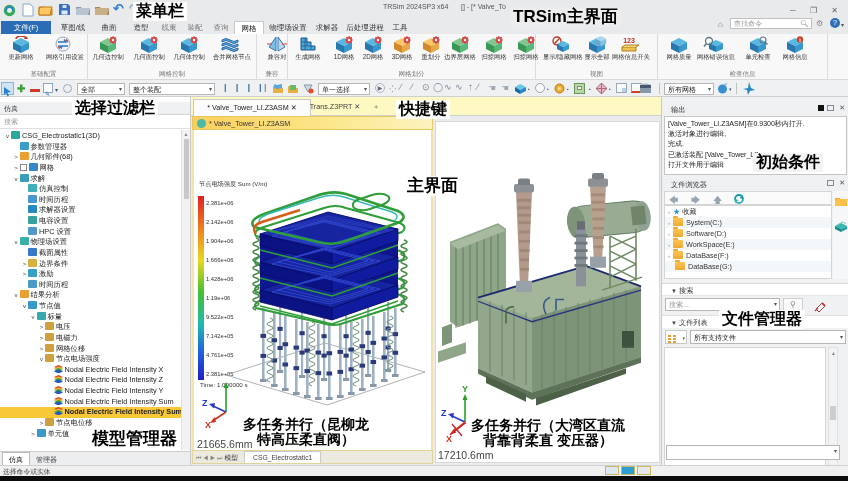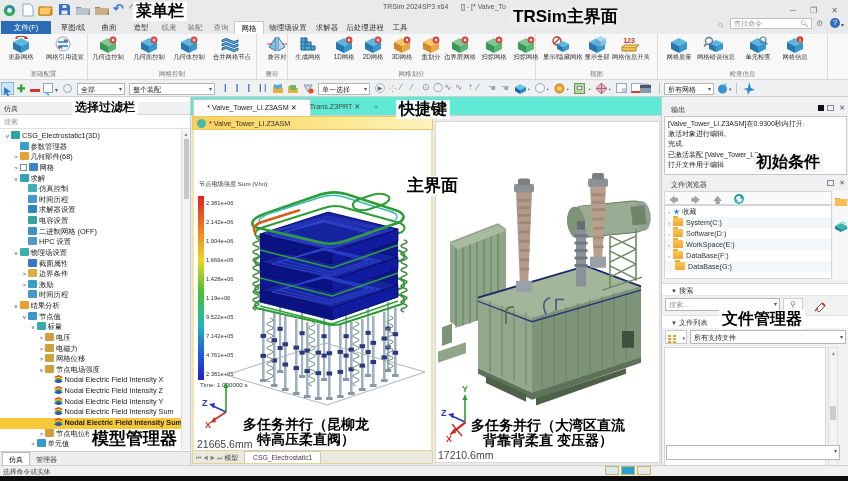--- a/index.html
+++ b/index.html
@@ -22,21 +22,21 @@
 #lpanel{left:0;top:97px;width:191px;height:368px;background:#fff;border-right:1px solid #c9c9c9;}
 #lhead{position:absolute;left:0;top:5px;width:100%;height:13px;background:#eef0f2;border-bottom:1px solid #d5d5d5;font-size:7px;color:#333;line-height:13px;padding-left:4px;}
 #lsearch{position:absolute;left:0;top:18px;width:100%;height:14px;background:#fff;border-bottom:1px solid #e0e0e0;font-size:7px;color:#999;line-height:14px;padding-left:4px;}
 #ltree{position:absolute;left:0;top:34px;width:182px;height:327px;overflow:hidden;font-size:7.3px;color:#222;}
 .trow{height:10.63px;line-height:10.63px;white-space:nowrap;position:relative;}
 .tw{display:inline-block;width:7px;color:#444;font-size:6px;text-align:center;}
 .ti{display:inline-block;width:9px;height:8px;border-radius:1px;margin-right:2px;vertical-align:-1px;}
 #lscroll{position:absolute;right:0;top:33px;width:9px;height:320px;background:#f2f2f2;border-left:1px solid #e0e0e0;}
 #ltabs{position:absolute;left:0;top:354px;width:100%;height:14px;background:#eceef0;border-top:1px solid #ccc;font-size:7px;}
 
-#doctabs{left:191px;top:97px;width:470px;height:19px;background:#5eead4;border-bottom:1px solid #d0d0d0;}
+#doctabs{left:191px;top:97px;width:470px;height:19px;background:#fef9c3;border-bottom:1px solid #d0d0d0;}
 .dtab{position:absolute;top:2px;height:17px;font-size:7.2px;line-height:16px;color:#444;text-align:center;}
 #ybar{left:192px;top:116px;width:241px;height:14px;background:linear-gradient(90deg,#fbcf5a,#fce88f 60%,#fdf2c0);border:1px solid #e8c860;font-size:7.2px;color:#333;line-height:12px;}
 #vp1{left:192px;top:130px;width:241px;height:320px;background:#fff;border-left:2px solid #f3e3a8;border-right:2px solid #f3e3a8;}
 #vp1tabs{left:192px;top:450px;width:241px;height:14px;background:#ece9df;border:1px solid #e0d49a;font-size:6.8px;color:#444;}
 #vp2{left:435px;top:121px;width:225px;height:342px;background:#fff;border:1px solid #d8d8d8;}
 
 #rpanel{left:661px;top:97px;width:187px;height:368px;background:#f0f1f3;border-left:1px solid #c9c9c9;}
 .rhead{position:absolute;left:0;width:100%;height:13px;background:#eef0f2;font-size:7.2px;color:#333;line-height:13px;padding-left:9px;}
 .rtext{font-size:7px;color:#222;line-height:10.2px;}
 #statusbar{left:0;top:465px;width:848px;height:11px;background:#f0f0f0;border-top:1px solid #d0d0d0;font-size:6.8px;color:#444;line-height:11px;}
@@ -475,21 +475,20 @@
  <div id="ltree">
         <div class="trow" style="padding-left:4px;"><span class="tw">v</span><span class="ti" style="background:#2aa8a0"></span><span>CSG_Electrostatic1(3D)</span></div>
         <div class="trow" style="padding-left:12.5px;"><span class="tw"> </span><span class="ti" style="background:#38a0c8"></span><span>参数管理器</span></div>
         <div class="trow" style="padding-left:12.5px;"><span class="tw">&gt;</span><span class="ti" style="background:#e8a030"></span><span>几何部件(68)</span></div>
         <div class="trow" style="padding-left:12.5px;"><span class="tw">&gt;</span><span style="display:inline-block;width:7px;height:7px;border:1px solid #888;background:#fff;margin-right:2px;vertical-align:-1px;"></span><span class="ti" style="background:#3888c8"></span><span>网格</span></div>
         <div class="trow" style="padding-left:12.5px;"><span class="tw">v</span><span class="ti" style="background:#38a0b8"></span><span>求解</span></div>
         <div class="trow" style="padding-left:21px;"><span class="tw"> </span><span class="ti" style="background:#40b0b8"></span><span>仿真控制</span></div>
         <div class="trow" style="padding-left:21px;"><span class="tw"> </span><span class="ti" style="background:#4898d0"></span><span>时间历程</span></div>
         <div class="trow" style="padding-left:21px;"><span class="tw"> </span><span class="ti" style="background:#2888c0"></span><span>求解器设置</span></div>
         <div class="trow" style="padding-left:21px;"><span class="tw"> </span><span class="ti" style="background:#38a0a0"></span><span>电容设置</span></div>
-        <div class="trow" style="padding-left:21px;"><span class="tw"> </span><span class="ti" style="background:#4090c0"></span><span>二进制网格 (OFF)</span></div>
         <div class="trow" style="padding-left:21px;"><span class="tw"> </span><span class="ti" style="background:#5098c8"></span><span>HPC 设置</span></div>
         <div class="trow" style="padding-left:12.5px;"><span class="tw">v</span><span class="ti" style="background:#38b0a8"></span><span>物理场设置</span></div>
         <div class="trow" style="padding-left:21px;"><span class="tw"> </span><span class="ti" style="background:#3878c8"></span><span>截面属性</span></div>
         <div class="trow" style="padding-left:21px;"><span class="tw">&gt;</span><span class="ti" style="background:#d8b040"></span><span>边界条件</span></div>
         <div class="trow" style="padding-left:21px;"><span class="tw">&gt;</span><span class="ti" style="background:#38a0c0"></span><span>激励</span></div>
         <div class="trow" style="padding-left:21px;"><span class="tw"> </span><span class="ti" style="background:#4898c8"></span><span>时间历程</span></div>
         <div class="trow" style="padding-left:12.5px;"><span class="tw">v</span><span class="ti" style="background:#e8a030"></span><span>结果分析</span></div>
         <div class="trow" style="padding-left:21px;"><span class="tw">v</span><span class="ti" style="background:#3898c8"></span><span>节点值</span></div>
         <div class="trow" style="padding-left:29.5px;"><span class="tw">v</span><span class="ti" style="background:#38a8b0"></span><span>标量</span></div>
         <div class="trow" style="padding-left:38px;"><span class="tw">&gt;</span><span class="ti" style="background:#d0a040"></span><span>电压</span></div>
@@ -916,21 +915,21 @@
 </div>
 
 <div class="abs" id="statusbar"><span style="margin-left:3px;">选择命令或实体</span></div>
 <div class="abs" style="left:605px;top:466px;width:14px;height:9px;background:#dce8f0;border:1px solid #c8b860;"></div>
 <div class="abs" style="left:621px;top:466px;width:14px;height:9px;background:#2a9fd0;border:1px solid #c8b860;"></div>
 <div class="abs" style="left:637px;top:466px;width:14px;height:9px;background:#e8e8e8;border:1px solid #c8b860;"></div>
 <div class="abs" id="blackbar"></div>
 
 <div class="lbl" style="left:133px;top:2px;font-size:16px;">菜单栏</div>
 <div class="lbl" style="left:510px;top:7px;font-size:17px;background:#ededee;">TRSim主界面</div>
-<div class="lbl" style="left:72px;top:100px;font-size:12px;">选择过滤栏</div>
+<div class="lbl" style="left:72px;top:100px;font-size:16px;font-family:Liberation Mono, monospace;">选择过滤栏</div>
 <div class="lbl" style="left:396px;top:100px;font-size:16px;">快捷键</div>
 <div class="lbl" style="left:404px;top:176px;font-size:17px;">主界面</div>
 <div class="lbl" style="left:753px;top:153px;font-size:16px;background:#f4f4f4;">初始条件</div>
 <div class="lbl" style="left:89px;top:429px;font-size:17px;">模型管理器</div>
 <div class="lbl" style="left:719px;top:310px;font-size:16px;">文件管理器</div>
 <div class="lbl" style="left:240px;top:416px;font-size:14px;text-align:center;background:none;">多任务并行（昆柳龙<br>特高压柔直阀）</div>
 <div class="lbl" style="left:468px;top:417px;font-size:14px;text-align:center;background:none;">多任务并行（大湾区直流<br>背靠背柔直 变压器）</div>
 <svg class="abs" style="left:448px;top:420px;z-index:60" width="22" height="22" viewBox="0 0 22 22">
       <path d="M2 15 L16 4 M4 4 L14 16 M12 6 l6 -3" stroke="#cc2020" stroke-width="1.3" fill="none"></path>
     </svg>

